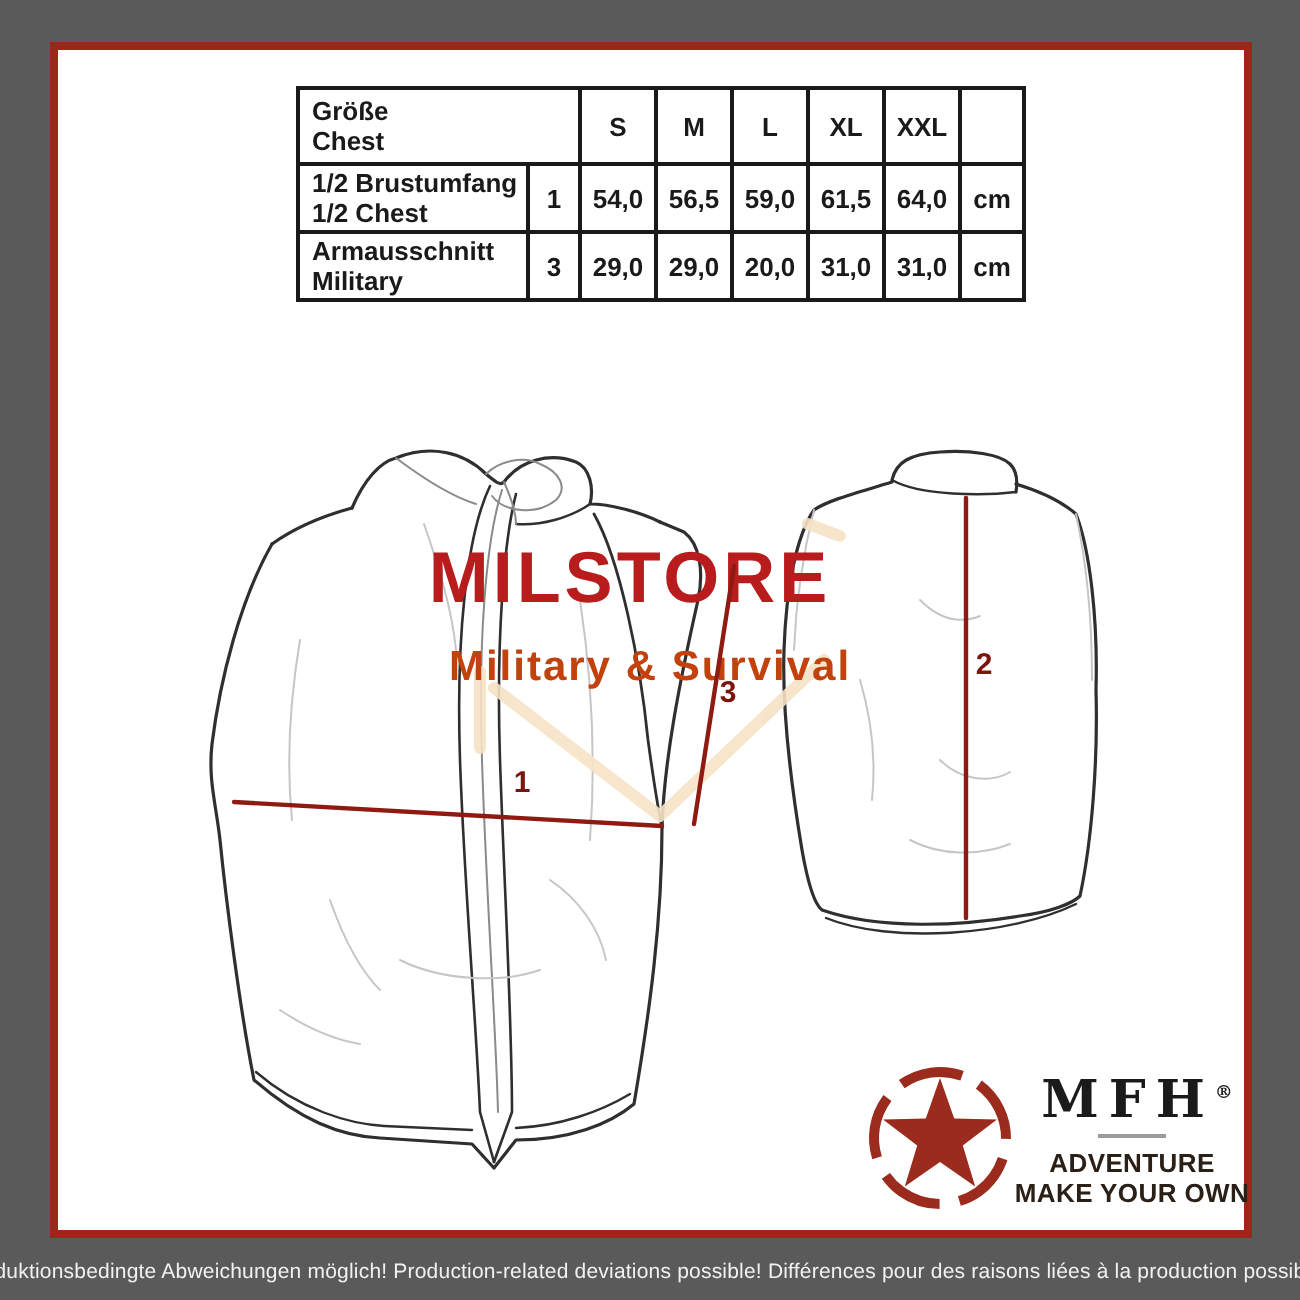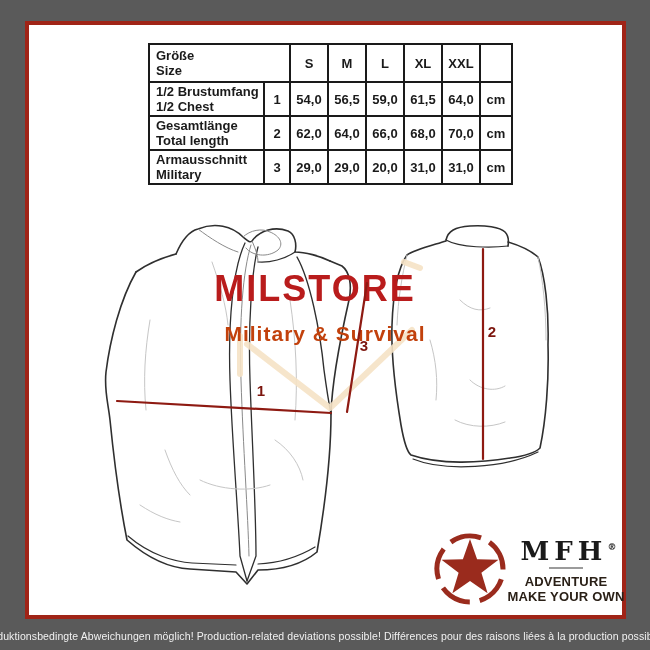--- a/index.html
+++ b/index.html
@@ -153,21 +153,21 @@
         <col class="c-size">
         <col class="c-size">
         <col class="c-size">
         <col class="c-size">
       <col class="c-unit">
     </colgroup>
     <tbody>
         <tr class="hdr">
       <th colspan="2" class="lbl">
         <span>Größe</span>
-        <span>Size</span>
+        <span>Chest</span>
       </th>
       <th>S</th>
       <th>M</th>
       <th>L</th>
       <th>XL</th>
       <th>XXL</th>
       <th></th>
     </tr>
     <tr>
       <td class="lbl">
@@ -177,33 +177,20 @@
       <td>1</td>
       <td>54,0</td>
       <td>56,5</td>
       <td>59,0</td>
       <td>61,5</td>
       <td>64,0</td>
       <td>cm</td>
     </tr>
     <tr>
       <td class="lbl">
-        <span>Gesamtlänge</span>
-        <span>Total length</span>
-      </td>
-      <td>2</td>
-      <td>62,0</td>
-      <td>64,0</td>
-      <td>66,0</td>
-      <td>68,0</td>
-      <td>70,0</td>
-      <td>cm</td>
-    </tr>
-    <tr>
-      <td class="lbl">
         <span>Armausschnitt</span>
         <span>Military</span>
       </td>
       <td>3</td>
       <td>29,0</td>
       <td>29,0</td>
       <td>20,0</td>
       <td>31,0</td>
       <td>31,0</td>
       <td>cm</td>

